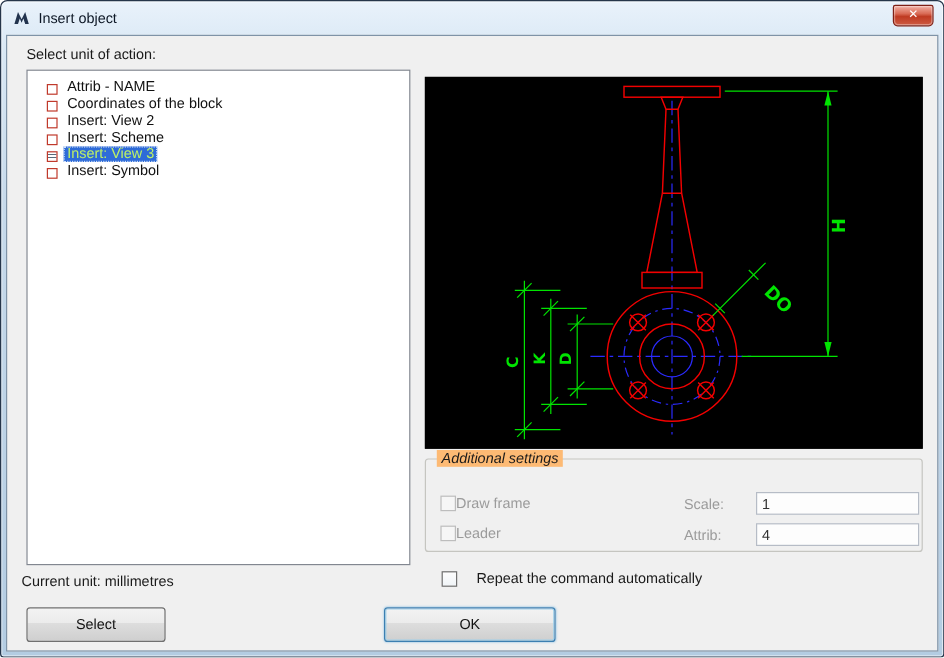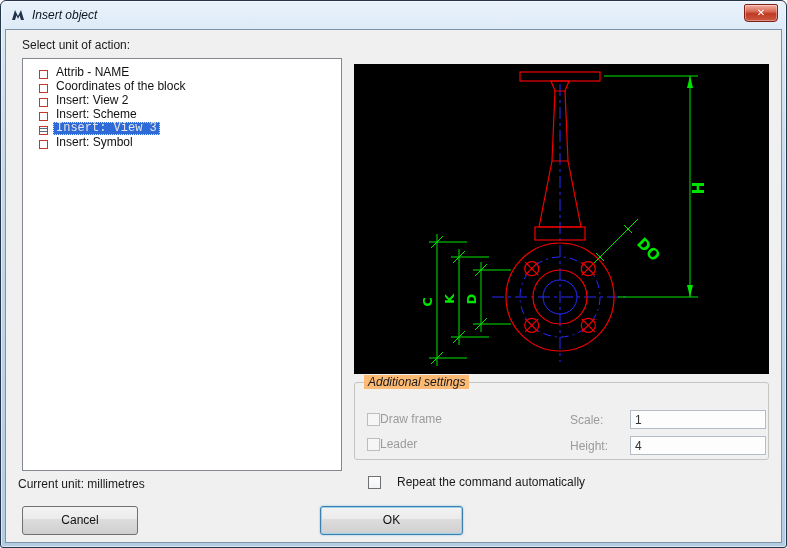--- a/index.html
+++ b/index.html
@@ -7,21 +7,21 @@
 
   .window{
     position:relative; width:787px; height:548px;
     border:1px solid #25354a; border-radius:6px 6px 3px 3px;
     background:linear-gradient(180deg,#e9f2fb 0%,#d8e7f4 8%,#c7daeb 30%,#b3cce2 100%);
     box-shadow:inset 0 0 0 1px rgba(255,255,255,.55);
     overflow:hidden;
   }
 
   
-  .titlebar{ position:absolute; left:0; top:0; right:0; height:28px;font-style:italic; }
+  .titlebar{ position:absolute; left:0; top:0; right:0; height:28px; }
   .app-icon{ position:absolute; left:9px; top:6px; width:16px; height:16px; }
   .title{ position:absolute; left:31px; top:7px; font-size:12px; color:#0c1624; }
   .close-btn{
     position:absolute; right:8px; top:3px; width:34px; height:18px;
     border:1px solid #7e2015; border-radius:2px 2px 4px 4px;
     background:linear-gradient(180deg,#f2b0a4 0%,#d96a55 40%,#bf3a22 55%,#cd5a42 100%);
     box-shadow:inset 0 0 0 1px rgba(255,255,255,.35);
     color:#fff; font-size:10px; text-align:center; line-height:16px; cursor:default;
   }
 
@@ -43,21 +43,21 @@
   .row{ display:flex; align-items:flex-end; height:14px; padding-left:16px; cursor:default; }
   .tree-icon{
     width:9px; height:9px; border:1px solid #c0392b; background:#fff;
     margin-right:5px; flex:0 0 auto;
   }
   .row.selected .tree-icon{
     background:repeating-linear-gradient(180deg,#fff 0 1px,#5a6a7a 1px 2px,#fff 2px 3px);
   }
   .row-label{ font-size:12px; color:#111; padding:0 3px; line-height:13px; white-space:nowrap; }
   .row.selected .row-label{
-    background:#2e6bd8; color:#e5e5e5; outline:1px dotted #cfe0f7; outline-offset:-1px;font-family:Liberation Mono, monospace;
+    background:#2e6bd8; color:#bef264; outline:1px dotted #cfe0f7; outline-offset:-1px;
   }
 
   
   .preview{ position:absolute; left:348px; top:34px; width:415px; height:310px; background:#000; }
 
   
   .groupbox{
     position:absolute; left:348px; top:352px; width:415px; height:78px;
     border:1px solid #c5c5c0; border-radius:3px;
   }
@@ -222,28 +222,28 @@
         <span class="dis-label">Draw frame</span>
       </div>
       <div class="check-row r2">
         <span class="cb"></span>
         <span class="dis-label">Leader</span>
       </div>
 
       <span class="field-label fl1">Scale:</span>
       <input class="field f1" value="1" style="">
 
-      <span class="field-label fl2">Height:</span>
+      <span class="field-label fl2">Attrib:</span>
       <input class="field f2" value="4" style="">
     </div>
 
     <div class="lbl current-unit">Current unit: millimetres</div>
 
     <div class="repeat-row">
       <span class="cb enabled"></span>
       <span class="lbl2">Repeat the command automatically</span>
     </div>
 
-    <div class="btn btn-cancel">Cancel</div>
+    <div class="btn btn-cancel">Select</div>
     <div class="btn btn-ok">OK</div>
 
   </div>
 </div>
 
 </body></html>

